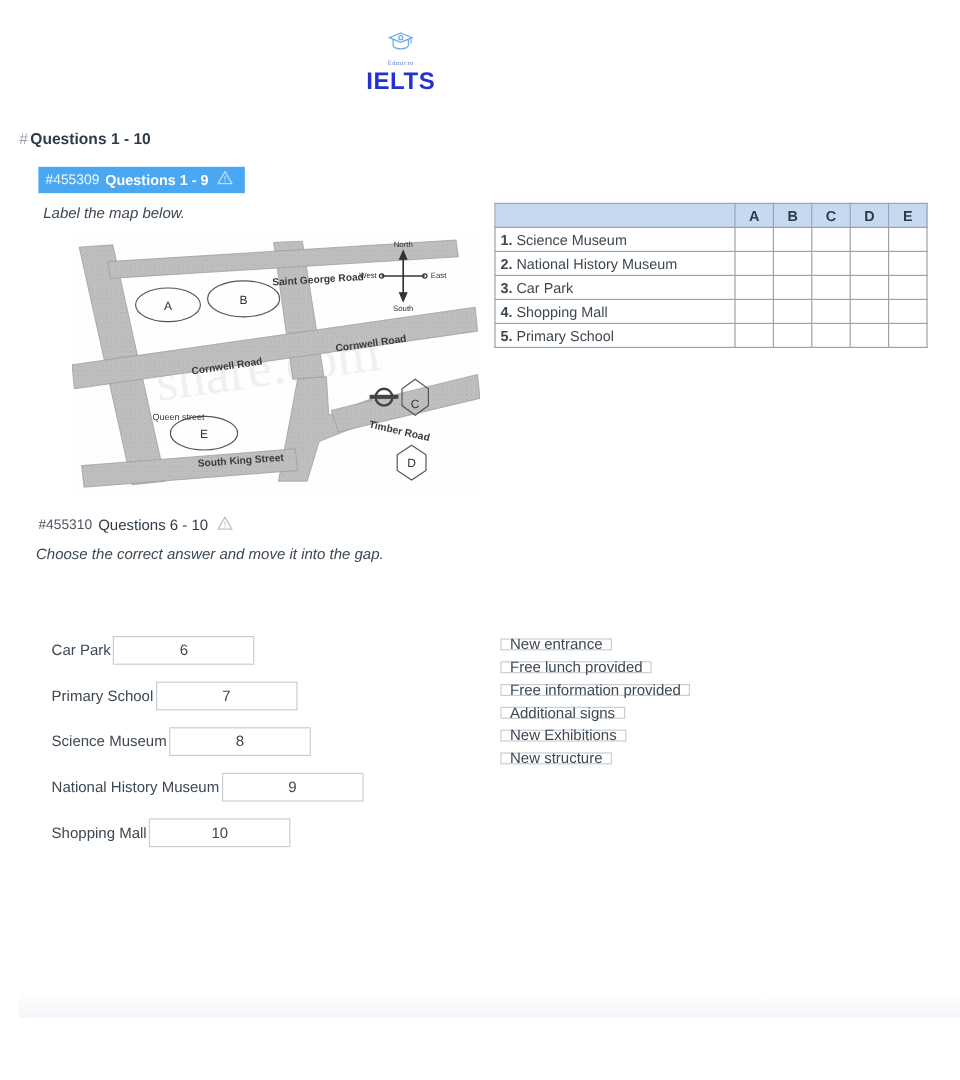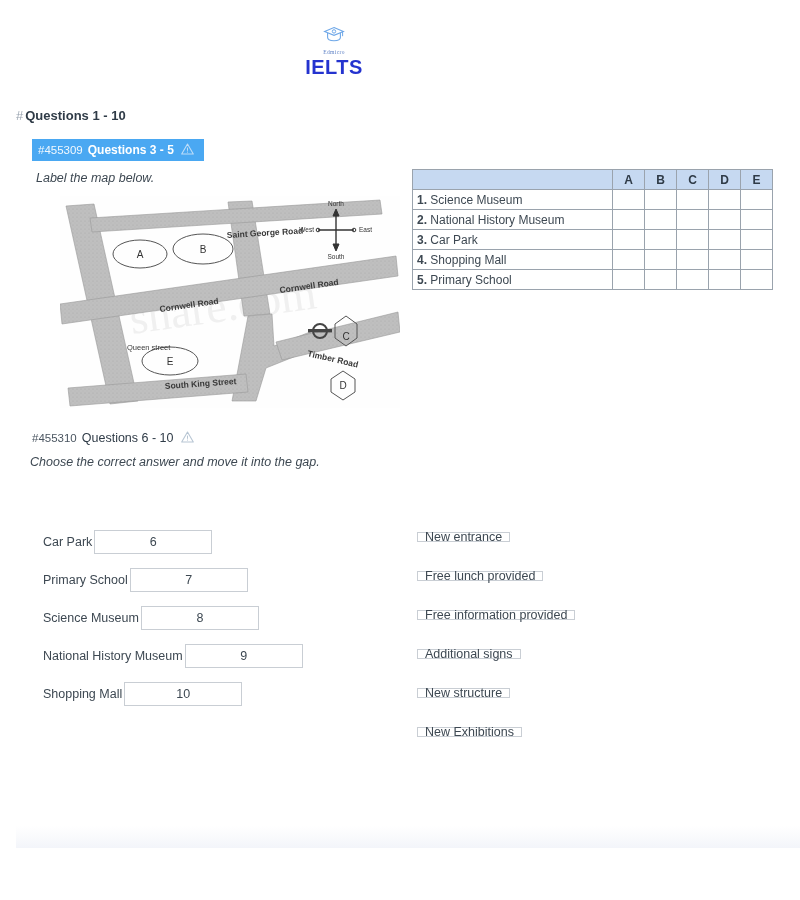--- a/index.html
+++ b/index.html
@@ -197,21 +197,21 @@
     top: 532px;
     left: 417px;
   }
   .option-chip {
     display: inline-block;
     border: 1px solid #c9ced4;
     background: #ffffff;
     font-size: 12.5px;
     color: #3d4852;
     padding: 4px 7px;
-    margin-bottom: 29px;
+    margin-bottom: 9px;
     white-space: nowrap;
     cursor: grab;
     box-sizing: border-box;
   }
   .option-row { display: block; line-height: 0; }
 
   
   .bottom-band {
     position: absolute;
     left: 16px;
@@ -236,21 +236,21 @@
   <div class="logo-sub">Edmicro</div>
   <div class="logo-main">IELTS</div>
 </div>
 
 <div class="page-heading">
   <span class="hash">#</span><span>Questions 1 - 10</span>
 </div>
 
 <div class="section-bar">
   <span class="qid">#455309</span>
-  <span class="qtitle">Questions 3 - 5</span>
+  <span class="qtitle">Questions 1 - 9</span>
   <span class="warn-icon">
     <svg width="13" height="12" viewBox="0 0 13 12">
       <path d="M6.5 1 L12.3 11 L0.7 11 Z" fill="none" stroke="#bcdcf8" stroke-width="1.1" stroke-linejoin="round"></path>
       <rect x="6" y="4.6" width="1" height="3.2" fill="#bcdcf8"></rect>
       <rect x="6" y="8.6" width="1" height="1" fill="#bcdcf8"></rect>
     </svg>
   </span>
 </div>
 
 <div class="instruction" id="instr-1">Label the map below.</div>
@@ -415,17 +415,17 @@
       <span class="gap-label">Shopping Mall</span>
       <span class="gap-drop">10</span>
     </div>
   </div>
 
 <div class="options-area" id="options-area">
     <div class="option-row"><span class="option-chip">New entrance</span></div>
     <div class="option-row"><span class="option-chip">Free lunch provided</span></div>
     <div class="option-row"><span class="option-chip">Free information provided</span></div>
     <div class="option-row"><span class="option-chip">Additional signs</span></div>
+    <div class="option-row"><span class="option-chip">New Exhibitions</span></div>
     <div class="option-row"><span class="option-chip">New structure</span></div>
-    <div class="option-row"><span class="option-chip">New Exhibitions</span></div>
   </div>
 
 <div class="bottom-band"></div>
 
 </body></html>

